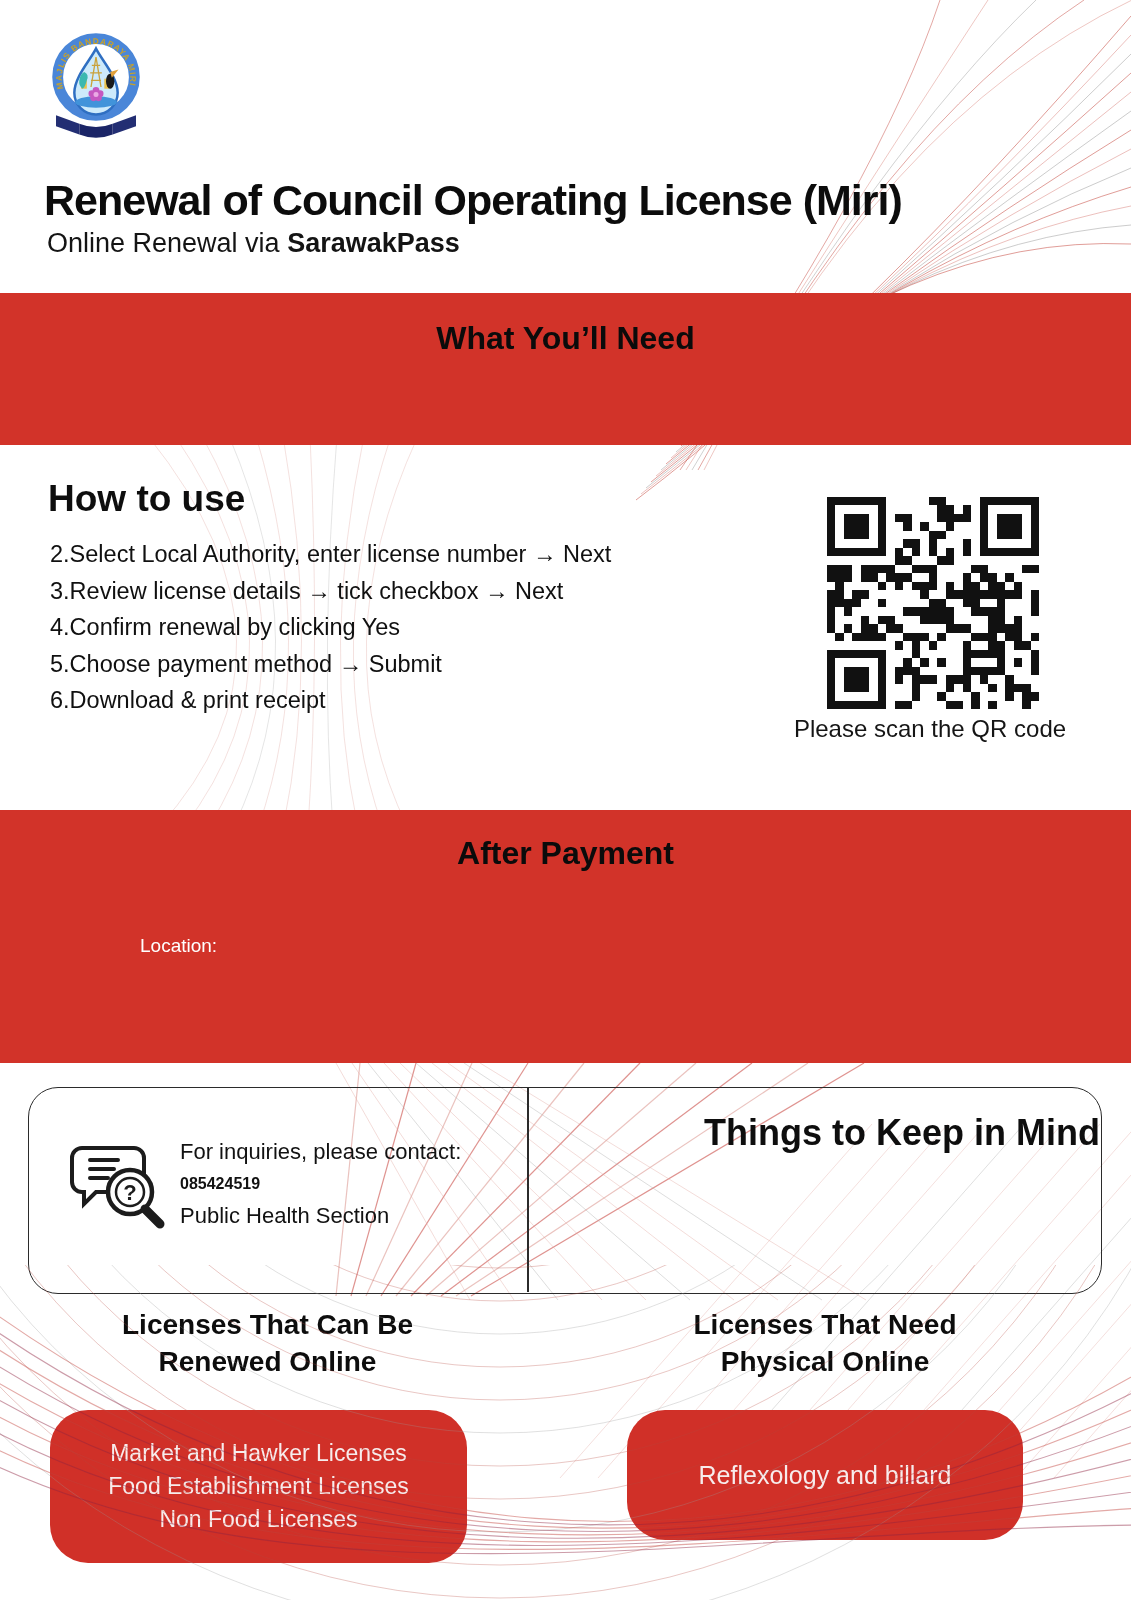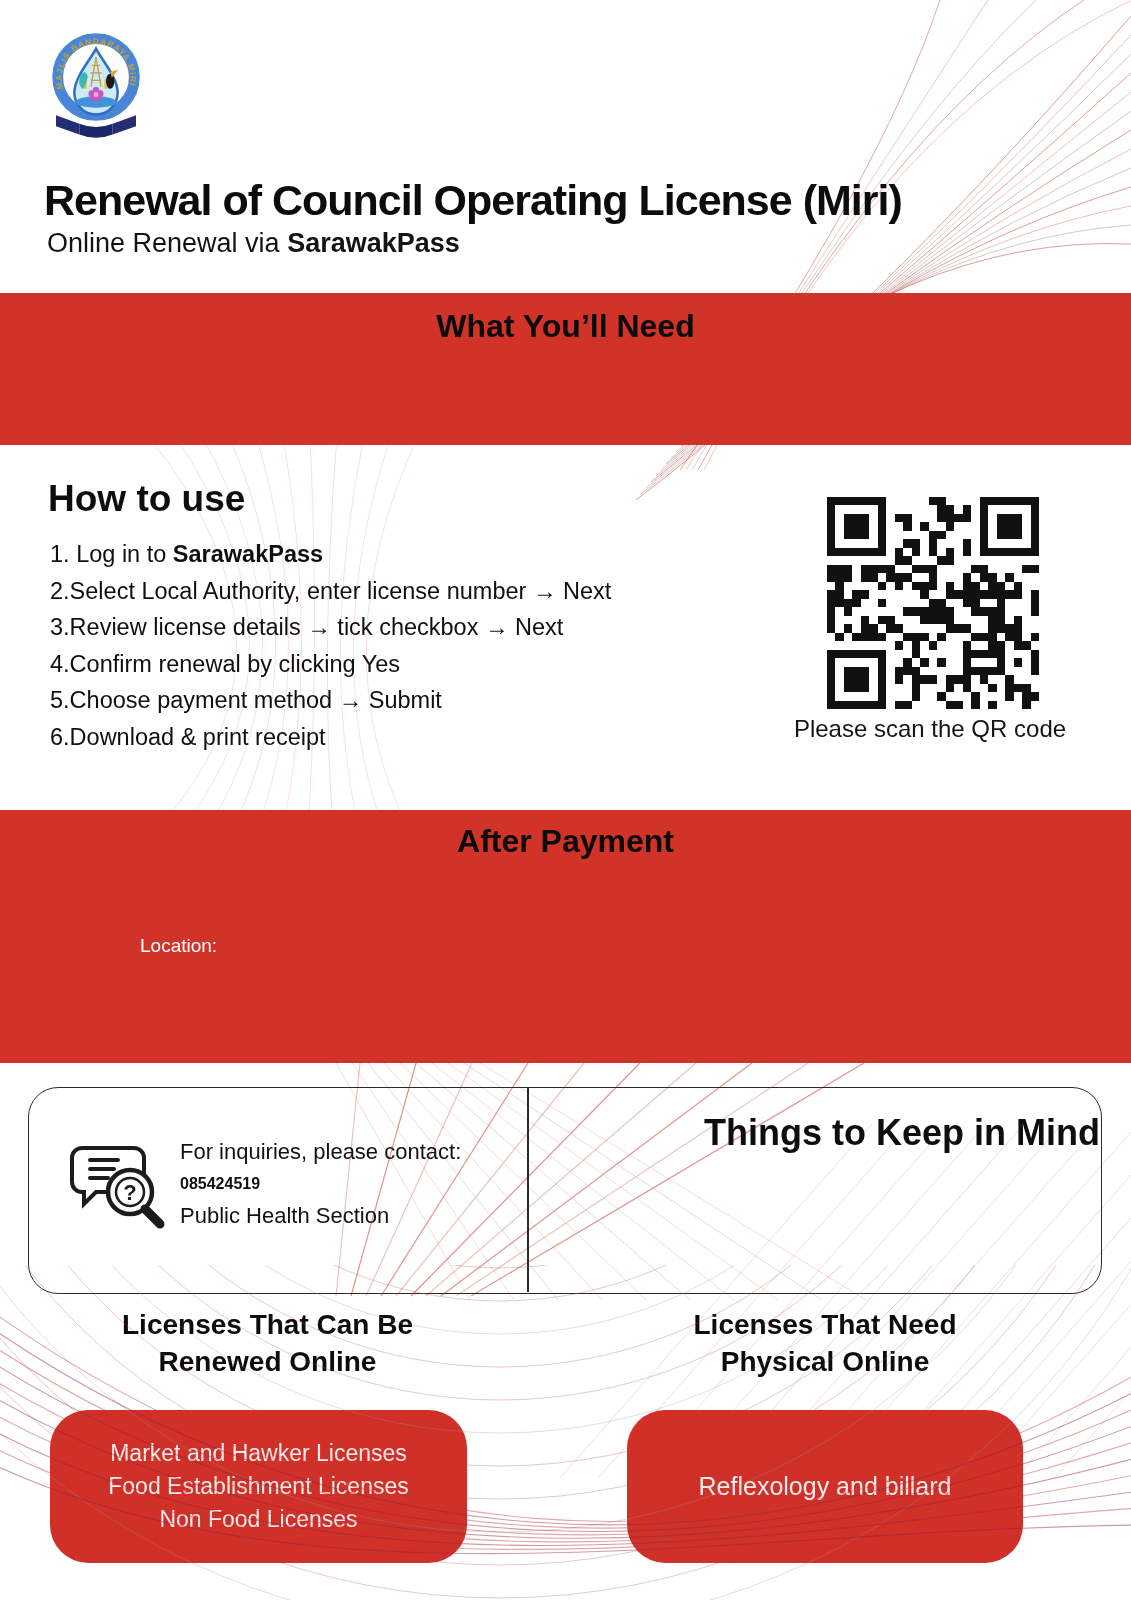--- a/index.html
+++ b/index.html
@@ -13,21 +13,21 @@
   
   .logo{left:46px;top:28px;width:100px;height:118px;}
   .title{left:44px;top:176px;font-size:43px;font-weight:800;letter-spacing:-1px;color:#0c0c0c;}
   .subtitle{left:47px;top:228px;font-size:27px;color:#141414;}
   .subtitle b{font-weight:800;}
 
   
   .banner{left:0;width:1131px;background:#d23329;}
   .banner1{top:293px;height:152px;}
   .banner2{top:810px;height:253px;}
-  .banner h2{margin:0;text-align:center;font-size:32px;font-weight:800;color:#0b0b0b;}
+  .banner h2{margin:12px;text-align:center;font-size:32px;font-weight:800;color:#0b0b0b;}
   .banner1 h2{padding-top:15px;}
   .banner2 h2{padding-top:13px;}
   .bullet-row{position:absolute;display:flex;align-items:flex-start;color:#fff;font-size:23px;line-height:28px;}
   .dot{width:8px;height:8px;border-radius:50%;background:#fff;margin:10px 14px 0 0;flex:0 0 auto;}
   .dot.black{background:#141414;}
   .location-label{left:140px;top:935px;font-size:19px;color:#fff;}
 
   
   .howto-heading{left:48px;top:478px;font-size:37px;font-weight:800;}
   .steps{left:50px;top:536px;font-size:23.5px;line-height:36.5px;color:#101010;}
@@ -48,21 +48,21 @@
   .things-list .bullet-row{position:static;color:#141414;line-height:33px;}
   .things-list .dot{margin-top:12px;}
 
   
   .col-heading{position:absolute;text-align:center;font-size:28px;font-weight:800;line-height:37px;color:#0d0d0d;}
   .col-heading.left{left:50px;top:1306px;width:435px;}
   .col-heading.right{left:610px;top:1306px;width:430px;}
   .red-card{position:absolute;background:#d03028;border-radius:38px;color:#f7ecec;
             display:flex;flex-direction:column;justify-content:center;align-items:center;text-align:center;}
   .red-card.left{left:50px;top:1410px;width:417px;height:153px;font-size:23px;line-height:33px;}
-  .red-card.right{left:627px;top:1410px;width:396px;height:153px;font-size:25px;}
+  .red-card.right{left:627px;top:1410px;width:396px;height:130px;font-size:25px;}
 </style>
 </head>
 <body>
 
 <div class="poster">
 
   <svg id="decor-under" class="decor" width="1131" height="1600">
       <path d="M 636 500 Q 860 330 1131 16" stroke="#c23b32" opacity="0.5" stroke-width="1" fill="none"></path>
       <path d="M 641 494 Q 864 322 1131 35" stroke="#d9827b" opacity="0.5" stroke-width="1" fill="none"></path>
       <path d="M 646 488 Q 868 314 1131 54" stroke="#9a9a9a" opacity="0.5" stroke-width="1" fill="none"></path>
@@ -181,21 +181,20 @@
       <span class="dot"></span>
       <span>Supporting documents (if applicable)</span>
     </div>
   <div class="layer bullet-row b-r2">
       <span class="dot"></span>
       <span>Payment details</span>
     </div>
 
   <div class="layer howto-heading">How to use</div>
   <div class="layer steps">
-    <div><span>1.</span><span> Log in to </span><span class="bold">SarawakPass</span></div>
     <div><span>2.</span><span>Select Local Authority, enter license number → Next</span><span class="bold"></span></div>
     <div><span>3.</span><span>Review license details → tick checkbox → Next</span><span class="bold"></span></div>
     <div><span>4.</span><span>Confirm renewal by clicking Yes</span><span class="bold"></span></div>
     <div><span>5.</span><span>Choose payment method → Submit</span><span class="bold"></span></div>
     <div><span>6.</span><span>Download &amp; print receipt</span><span class="bold"></span></div>
   </div>
 
   <svg id="qr-code" class="layer qr-box" viewBox="0 0 25 25" shape-rendering="crispEdges">
       <rect x="0" y="0" width="1" height="1" fill="#111111"></rect>
       <rect x="1" y="0" width="1" height="1" fill="#111111"></rect>

